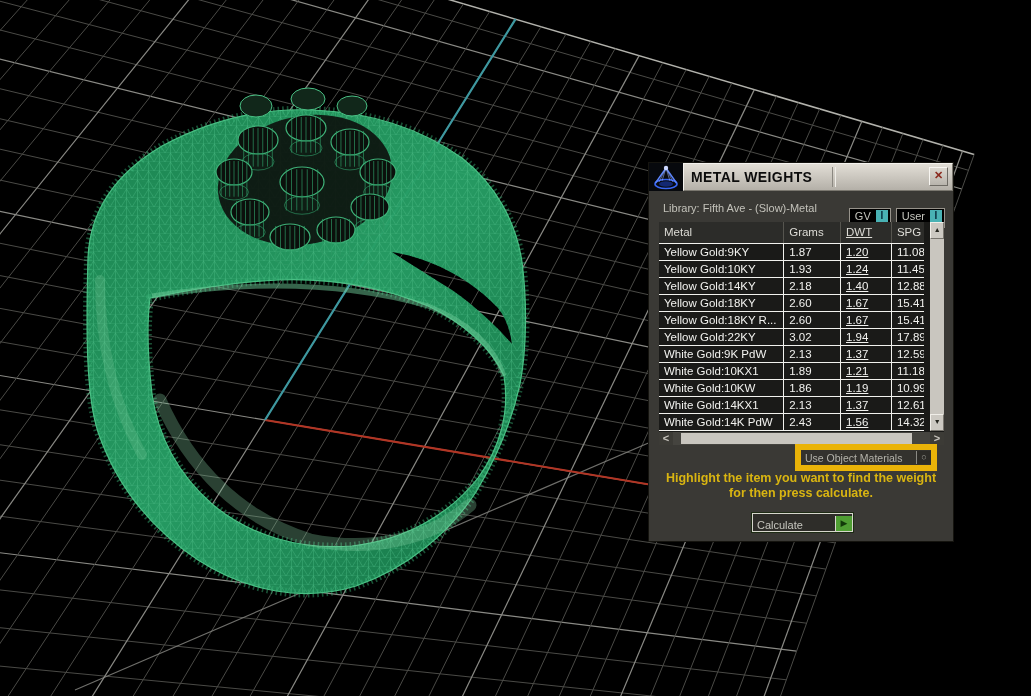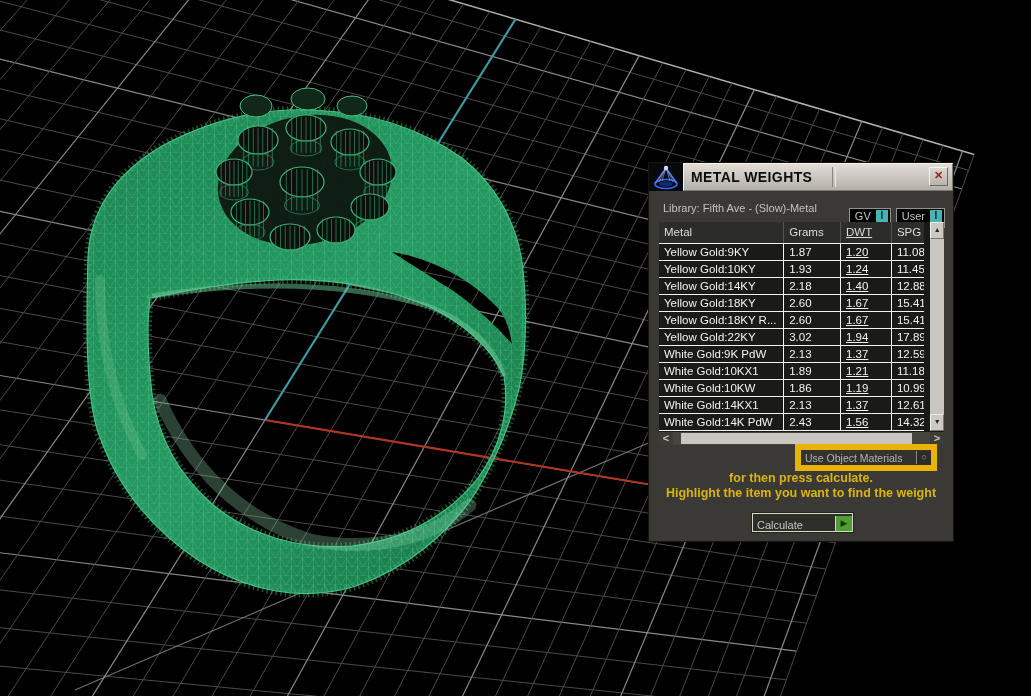--- a/index.html
+++ b/index.html
@@ -404,22 +404,22 @@
         <div class="harrow">&gt;</div>
       </div>
     </div>
 
     <div id="matrow">
       <span id="matval">Use Object Materials</span>
       <span id="matcirc">○</span>
     </div>
 
     <div id="instr">
+      <div>Highlight the item you want to find the weight</div>
       <div>for then press calculate.</div>
-      <div>Highlight the item you want to find the weight</div>
     </div>
 
     <div id="calcbtn">
       <span id="calclabel">Calculate</span>
       <span id="calcarrow">▶</span>
     </div>
   </div>
 </div>
 
 </body></html>

